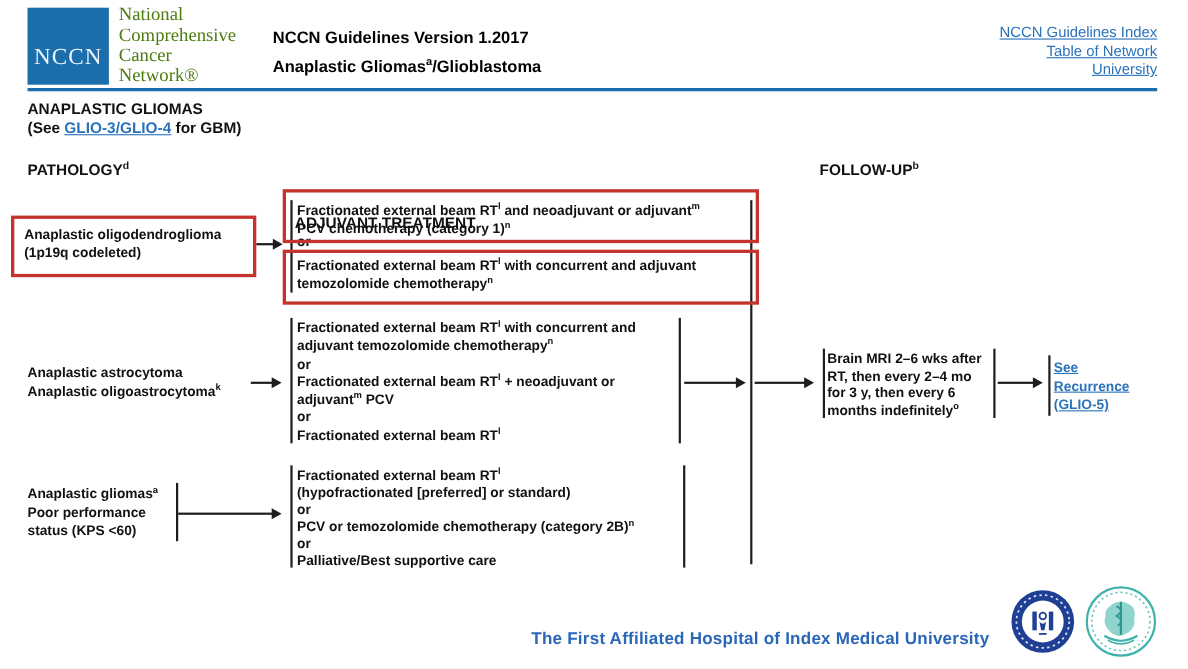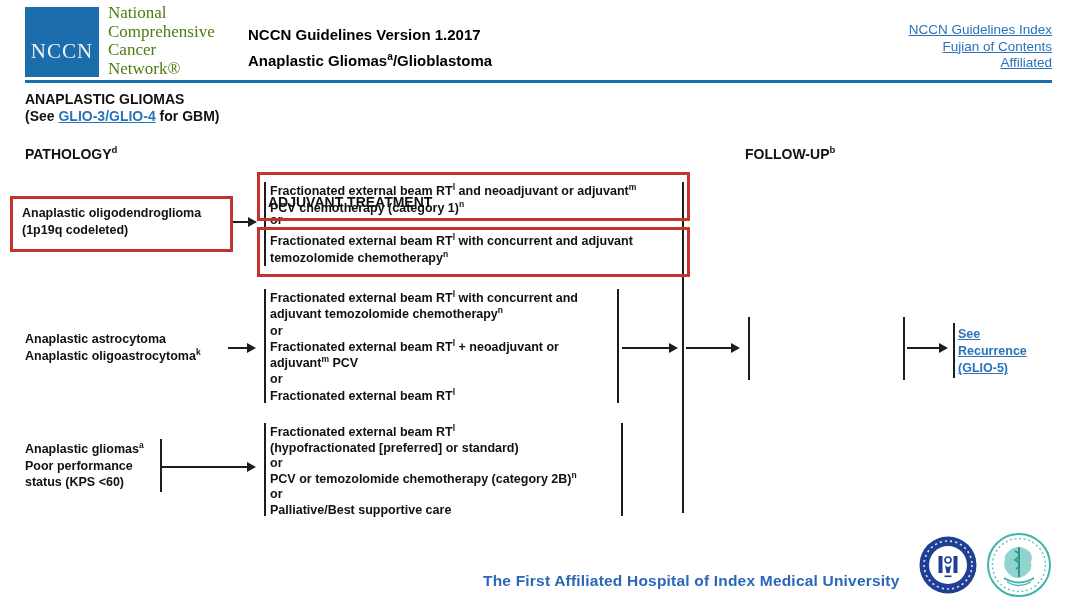--- a/index.html
+++ b/index.html
@@ -38,22 +38,22 @@
 
 <div class="stage">
 
   <div class="logo-box">
     <span>NCCN</span>
   </div>
   <div class="org-name">National<br>Comprehensive<br>Cancer<br>Network®</div>
   <div class="page-title">NCCN Guidelines Version 1.2017<br>Anaplastic Gliomas<sup>a</sup>/Glioblastoma</div>
   <div class="header-links">
     <a class="lnk">NCCN Guidelines Index</a>
-    <a class="lnk">Fujian of Contents</a>
-    <a class="lnk">Affiliated</a>
+    <a class="lnk">Table of Network</a>
+    <a class="lnk">University</a>
   </div>
   <div class="header-rule"></div>
 
   <div class="sec-title">ANAPLASTIC GLIOMAS</div>
   <div class="sec-sub">
     <span>(See </span><a class="lnk" style="font-weight:700;">GLIO-3/GLIO-4</a><span> for GBM)</span>
   </div>
 
   <div class="col-head" style="left:25px;">PATHOLOGY<sup>d</sup></div>
   <div class="col-head" style="left:268px;margin-top:48px;">ADJUVANT TREATMENT</div>
@@ -78,20 +78,21 @@
 
   <div class="vbar" style="left:264px;top:289px;height:114px;"></div>
   <div class="vbar" style="left:617px;top:289px;height:114px;"></div>
   <div class="tb" style="left:270px;top:290px;line-height:16.3px;">Fractionated external beam RT<sup>l</sup> with concurrent and<br>adjuvant temozolomide chemotherapy<sup>n</sup><br>or<br>Fractionated external beam RT<sup>l</sup> + neoadjuvant or<br>adjuvant<sup>m</sup> PCV<br>or<br>Fractionated external beam RT<sup>l</sup></div>
 
   <div class="harrow" style="left:622px;top:347px;width:48px;"></div>
   <div class="harrow" style="left:686px;top:347px;width:46px;"></div>
 
   <div class="vbar" style="left:748px;top:317px;height:63px;"></div>
   <div class="vbar" style="left:903px;top:317px;height:63px;"></div>
+  <div class="tb" style="left:752px;top:319px;line-height:15.5px;">Brain MRI 2–6 wks after<br>RT, then every 2–4 mo<br>for 3 y, then every 6<br>months indefinitely<sup>o</sup></div>
 
   <div class="harrow" style="left:907px;top:347px;width:33px;"></div>
   <div class="vbar" style="left:953px;top:323px;height:55px;"></div>
   <a class="tb lnk" style="left:958px;top:326px;line-height:17px;font-weight:700;">See<br>Recurrence<br>(GLIO-5)</a>
 
   <div class="tb" style="left:25px;top:441px;line-height:16.5px;">Anaplastic gliomas<sup>a</sup><br>Poor performance<br>status (KPS &lt;60)</div>
   <div class="vbar" style="left:160px;top:439px;height:53px;"></div>
   <div class="harrow" style="left:162px;top:466px;width:86px;"></div>
 
   <div class="vbar" style="left:264px;top:423px;height:93px;"></div>

